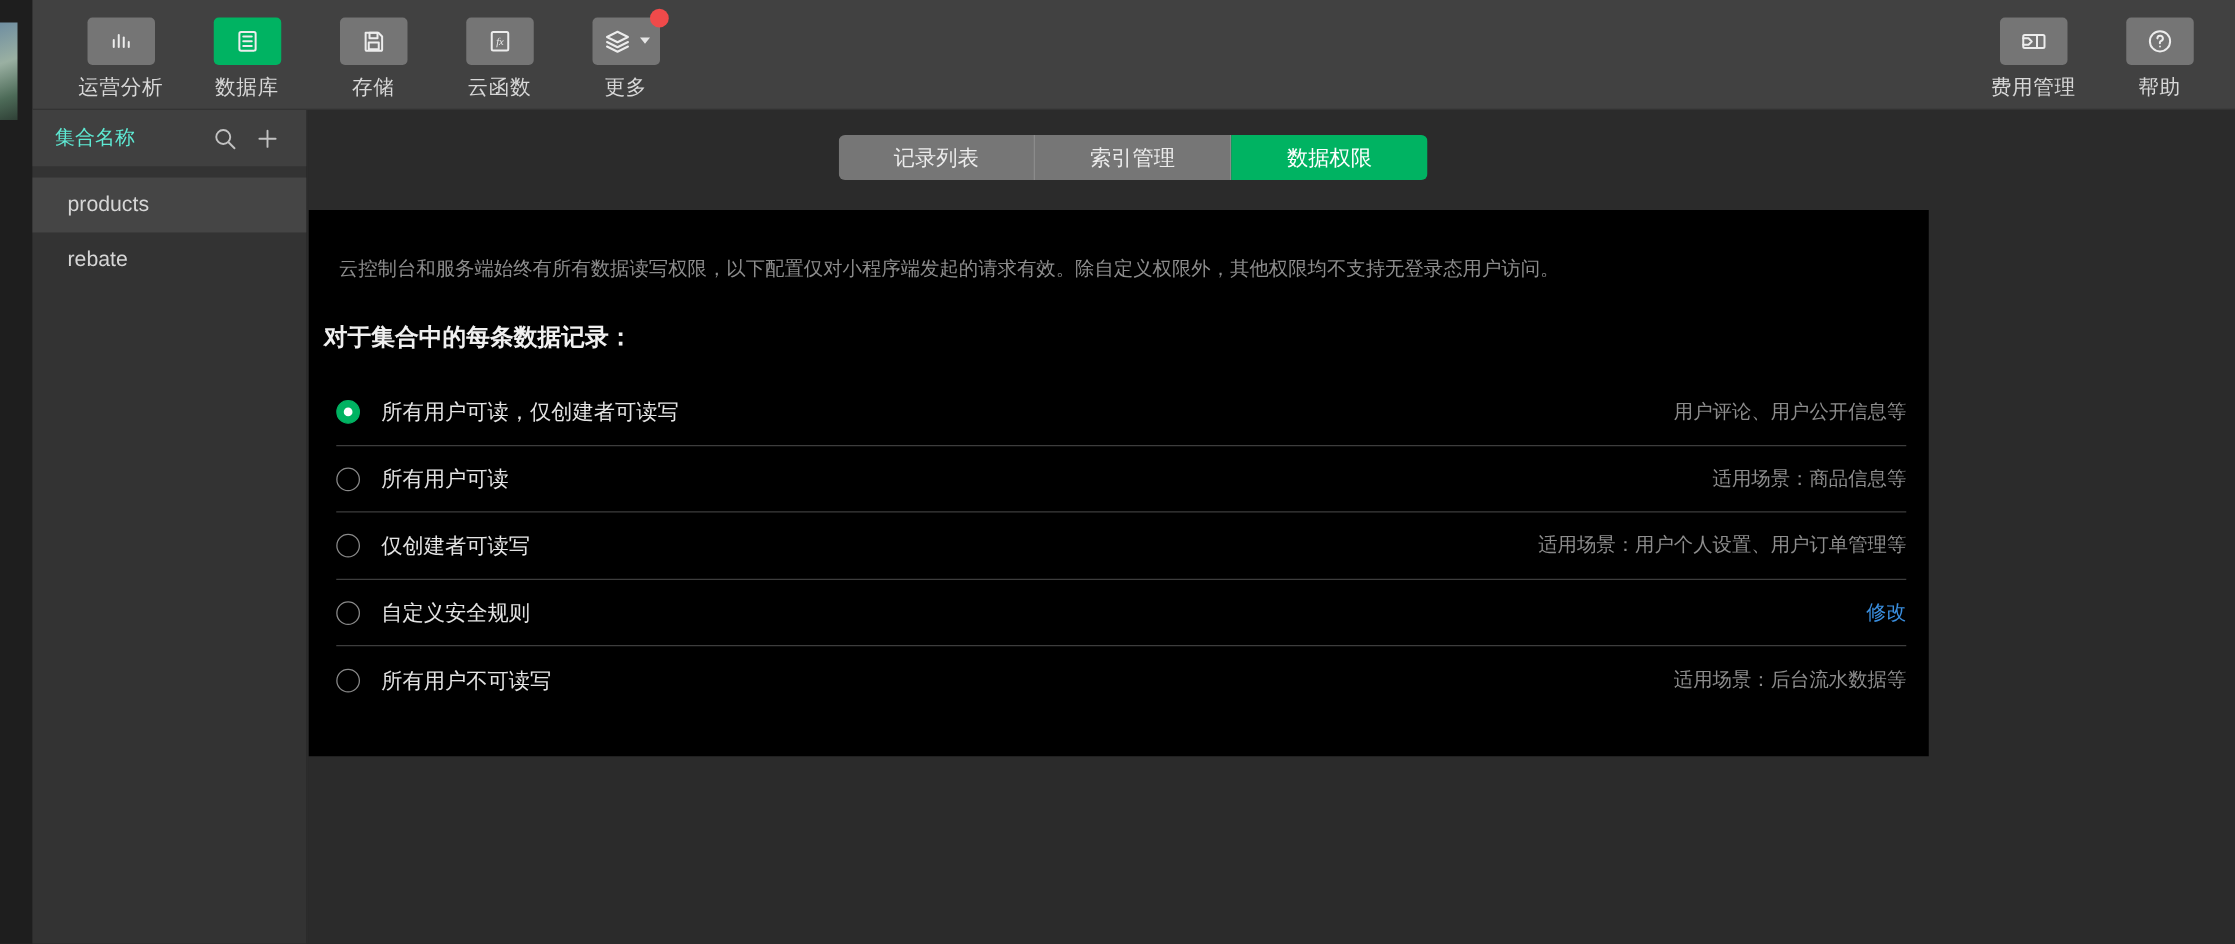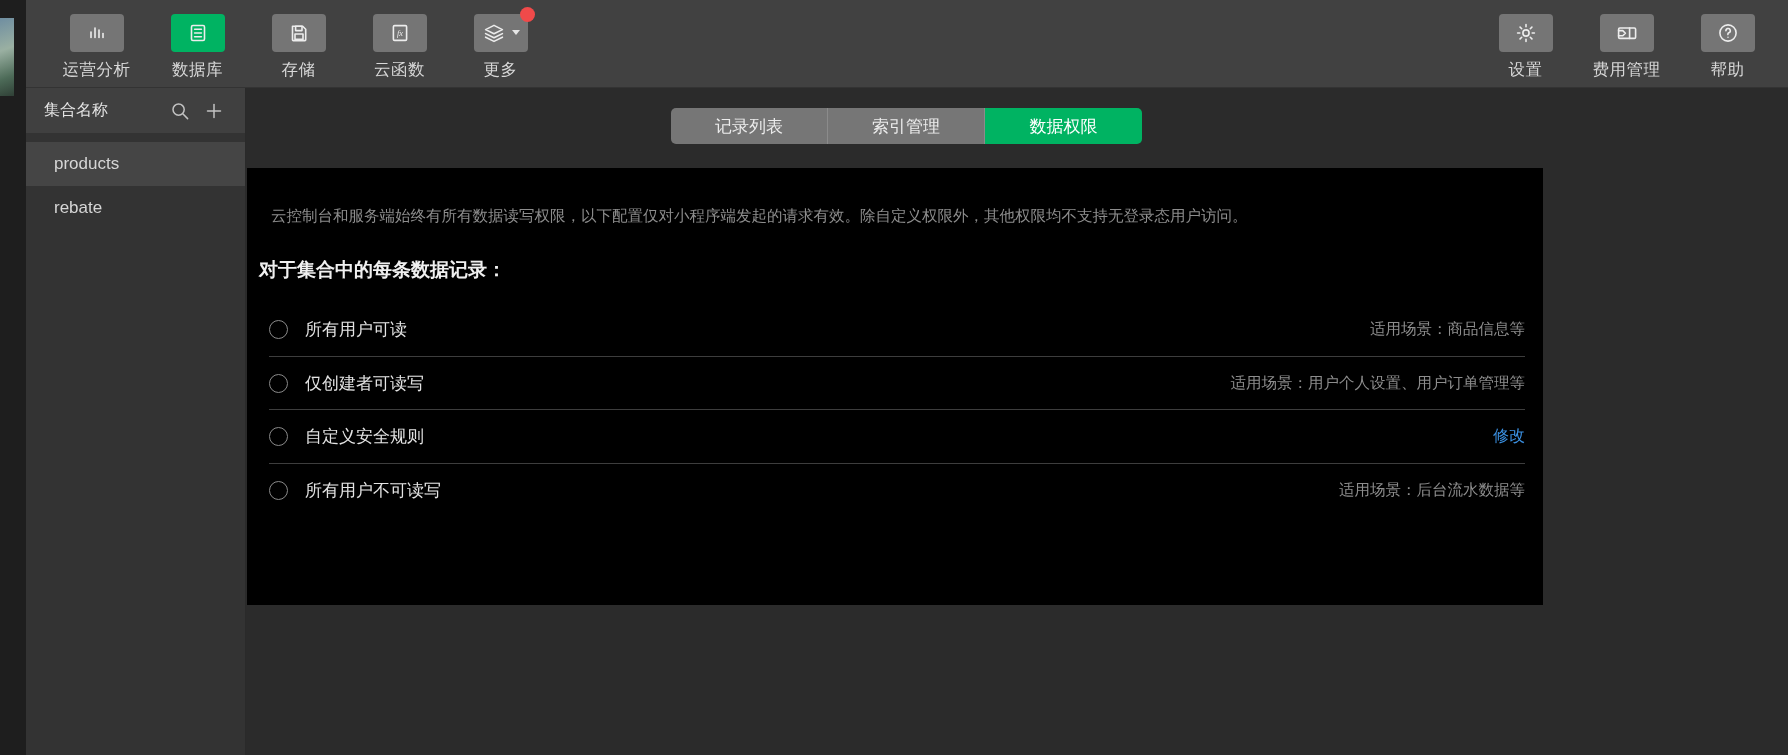--- a/index.html
+++ b/index.html
@@ -84,21 +84,21 @@
   }
   .side-header {
     height: 45px;
     background: #404040;
     display: flex; align-items: center;
     padding: 0 14px 0 18px;
   }
   .side-header-title {
     flex: 1;
     font-size: 16px;
-    color: #e5e5e5;
+    color: #5eead4;
   }
   .side-icon-btn {
     width: 34px; height: 34px;
     display: flex; align-items: center; justify-content: center;
     cursor: pointer;
     color: #bdbdbd;
   }
   .coll-list { padding-top: 9px; }
   .coll-item {
     height: 44px;
@@ -290,29 +290,20 @@
             </svg>
             <span class="caret"></span>
             <span class="dot-badge"></span>
           </div>
           <div class="tool-label">更多</div>
         </div>
       </div>
     <div class="tool-group right" id="tb-right">
         <div class="tool-item">
           <div class="tool-icon-box">
-            <svg width="24" height="24" viewBox="0 0 24 24" stroke="#ededed" fill="none" stroke-width="1.6" stroke-linecap="round" stroke-linejoin="round">
-        <circle cx="12" cy="12" r="3.1"></circle>
-        <path d="M12 3.6v2.2M12 18.2v2.2M3.6 12h2.2M18.2 12h2.2M6.1 6.1l1.6 1.6M16.3 16.3l1.6 1.6M17.9 6.1l-1.6 1.6M7.7 16.3l-1.6 1.6"></path>
-            </svg>
-          </div>
-          <div class="tool-label">设置</div>
-        </div>
-        <div class="tool-item">
-          <div class="tool-icon-box">
             <svg width="26" height="24" viewBox="0 0 26 24" stroke="#ededed" fill="none" stroke-width="1.6" stroke-linecap="round" stroke-linejoin="round">
         <rect x="4.6" y="7" width="17" height="10.4" rx="1.2"></rect>
         <path d="M4.6 9.6h4.2l2.6 2.6-2.6 2.6H4.6"></path>
         <line x1="15.6" y1="7" x2="15.6" y2="17.4"></line>
             </svg>
           </div>
           <div class="tool-label">费用管理</div>
         </div>
         <div class="tool-item">
           <div class="tool-icon-box">
@@ -359,20 +350,25 @@
         <div class="tab">记录列表</div>
         <div class="tab">索引管理</div>
         <div class="tab active">数据权限</div>
       </div>
 
     <div id="panel">
       <div class="panel-note">云控制台和服务端始终有所有数据读写权限，以下配置仅对小程序端发起的请求有效。除自定义权限外，其他权限均不支持无登录态用户访问。</div>
       <div class="panel-heading">对于集合中的每条数据记录：</div>
       <div class="opt-list" id="opt-list">
           <div class="opt-row">
+            <div class="radio checked"></div>
+            <div class="opt-label">所有用户可读，仅创建者可读写</div>
+            <div class="opt-hint">用户评论、用户公开信息等</div>
+          </div>
+          <div class="opt-row">
             <div class="radio"></div>
             <div class="opt-label">所有用户可读</div>
             <div class="opt-hint">适用场景：商品信息等</div>
           </div>
           <div class="opt-row">
             <div class="radio"></div>
             <div class="opt-label">仅创建者可读写</div>
             <div class="opt-hint">适用场景：用户个人设置、用户订单管理等</div>
           </div>
           <div class="opt-row">

